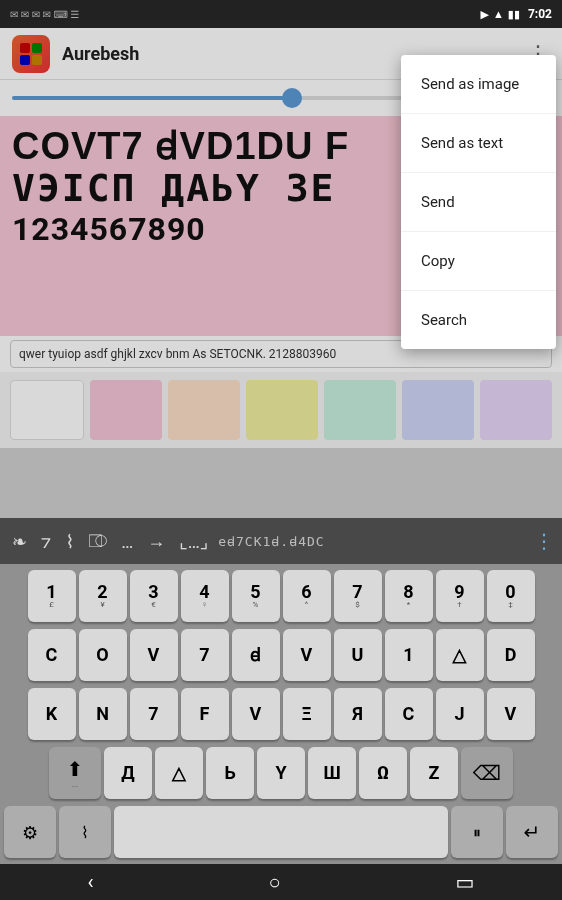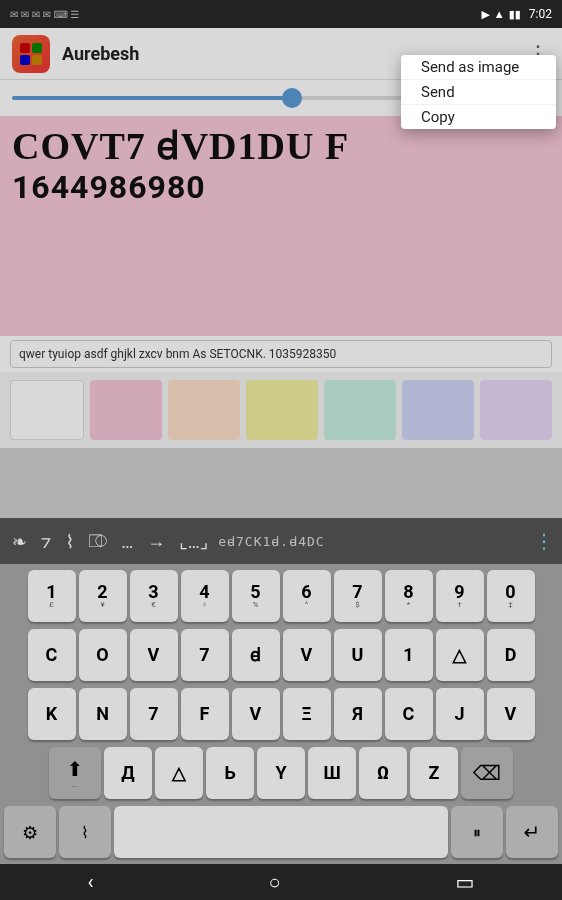--- a/index.html
+++ b/index.html
@@ -234,21 +234,21 @@
       top: 55px;
       right: 6px;
       background: #fff;
       border-radius: 4px;
       box-shadow: 0 4px 16px rgba(0,0,0,0.35);
       z-index: 200;
       min-width: 155px;
       overflow: hidden;
     }
     .context-menu-item {
-      padding: 3px 20px;
+      padding: 20px 20px;
       font-size: 15px;
       color: #222;
       cursor: pointer;
       white-space: nowrap;
       border-bottom: 1px solid #f0f0f0;
     }
     .context-menu-item:last-child {
       border-bottom: none;
     }
 
@@ -286,21 +286,21 @@
 <body>
 
 <div class="status-bar">
   <div class="status-bar-left">
     <span style="font-size:10px;color:#aaa;">✉ ✉ ✉ ✉ ⌨ ☰</span>
   </div>
   <div class="status-bar-right">
     <span style="font-size:11px;color:#fff;">▶</span>
     <span style="font-size:11px;color:#fff;">▲</span>
     <span style="font-size:11px;color:#fff;">▮▮</span>
-    <span style="font-size:12px;color:#fff;margin-left:4px;">7:02</span>
+    <span style="font-size:12px;color:#fff;margin-left:4px;font-weight:bold;">7:02</span>
   </div>
 </div>
 
 <div class="app-bar">
   <div class="app-icon">
     <svg width="26" height="26" viewBox="0 0 26 26">
       <rect x="2" y="2" width="10" height="10" rx="2" fill="#c00"></rect>
       <rect x="14" y="2" width="10" height="10" rx="2" fill="#080"></rect>
       <rect x="2" y="14" width="10" height="10" rx="2" fill="#00c"></rect>
       <rect x="14" y="14" width="10" height="10" rx="2" fill="#c80"></rect>
@@ -311,28 +311,31 @@
 </div>
 
 <div class="slider-area">
   <div class="slider-track">
     <div class="slider-fill"></div>
     <div class="slider-thumb"></div>
   </div>
 </div>
 
 <div class="preview-area">
-  <div class="preview-text" style="font-size:38px; line-height:1.1; font-family: Liberation Serif, serif; letter-spacing:1px;">
+  <div class="preview-text" style="font-size:38px; line-height:1.1; font-family: Liberation Sans, sans-serif; letter-spacing:1px;">
     COVT7 ꟈVD1DU F
   </div>
-  <div class="preview-numbers">1644986980</div>
+  <div class="preview-text" style="font-size:38px; line-height:1.1; font-family: monospace;">
+    VЭICП ДАЬY ЗE
+  </div>
+  <div class="preview-numbers">1234567890</div>
 </div>
 
 <div style="background:#fff; padding: 4px 0 4px 0;">
-  <div class="input-box">qwer tyuiop asdf ghjkl zxcv bnm As SETOCNK. 1035928350</div>
+  <div class="input-box">qwer tyuiop asdf ghjkl zxcv bnm As SETOCNK. 2128803960</div>
 </div>
 
 <div class="swatches-row">
   <div class="swatch" style="background:#ffffff; border:1px solid #ddd;"></div>
   <div class="swatch" style="background:#f5c6d8;"></div>
   <div class="swatch" style="background:#fde0c8;"></div>
   <div class="swatch" style="background:#f0f0a0;"></div>
   <div class="swatch" style="background:#c8f0e0;"></div>
   <div class="swatch" style="background:#d0d8f8;"></div>
   <div class="swatch" style="background:#e8d8f8;"></div>
@@ -535,21 +538,23 @@
     <div class="key key-special" style="width:52px;height:52px;">
       <span style="font-size:20px;">↵</span>
     </div>
   </div>
 </div>
 
 <div class="overlay-dim"></div>
 
 <div class="context-menu">
   <div class="context-menu-item">Send as image</div>
+  <div class="context-menu-item">Send as text</div>
   <div class="context-menu-item">Send</div>
   <div class="context-menu-item">Copy</div>
+  <div class="context-menu-item">Search</div>
 </div>
 
 <div class="nav-bar">
   <span class="nav-icon">‹</span>
   <span class="nav-icon">○</span>
   <span class="nav-icon">▭</span>
 </div>
 
 </body></html>

